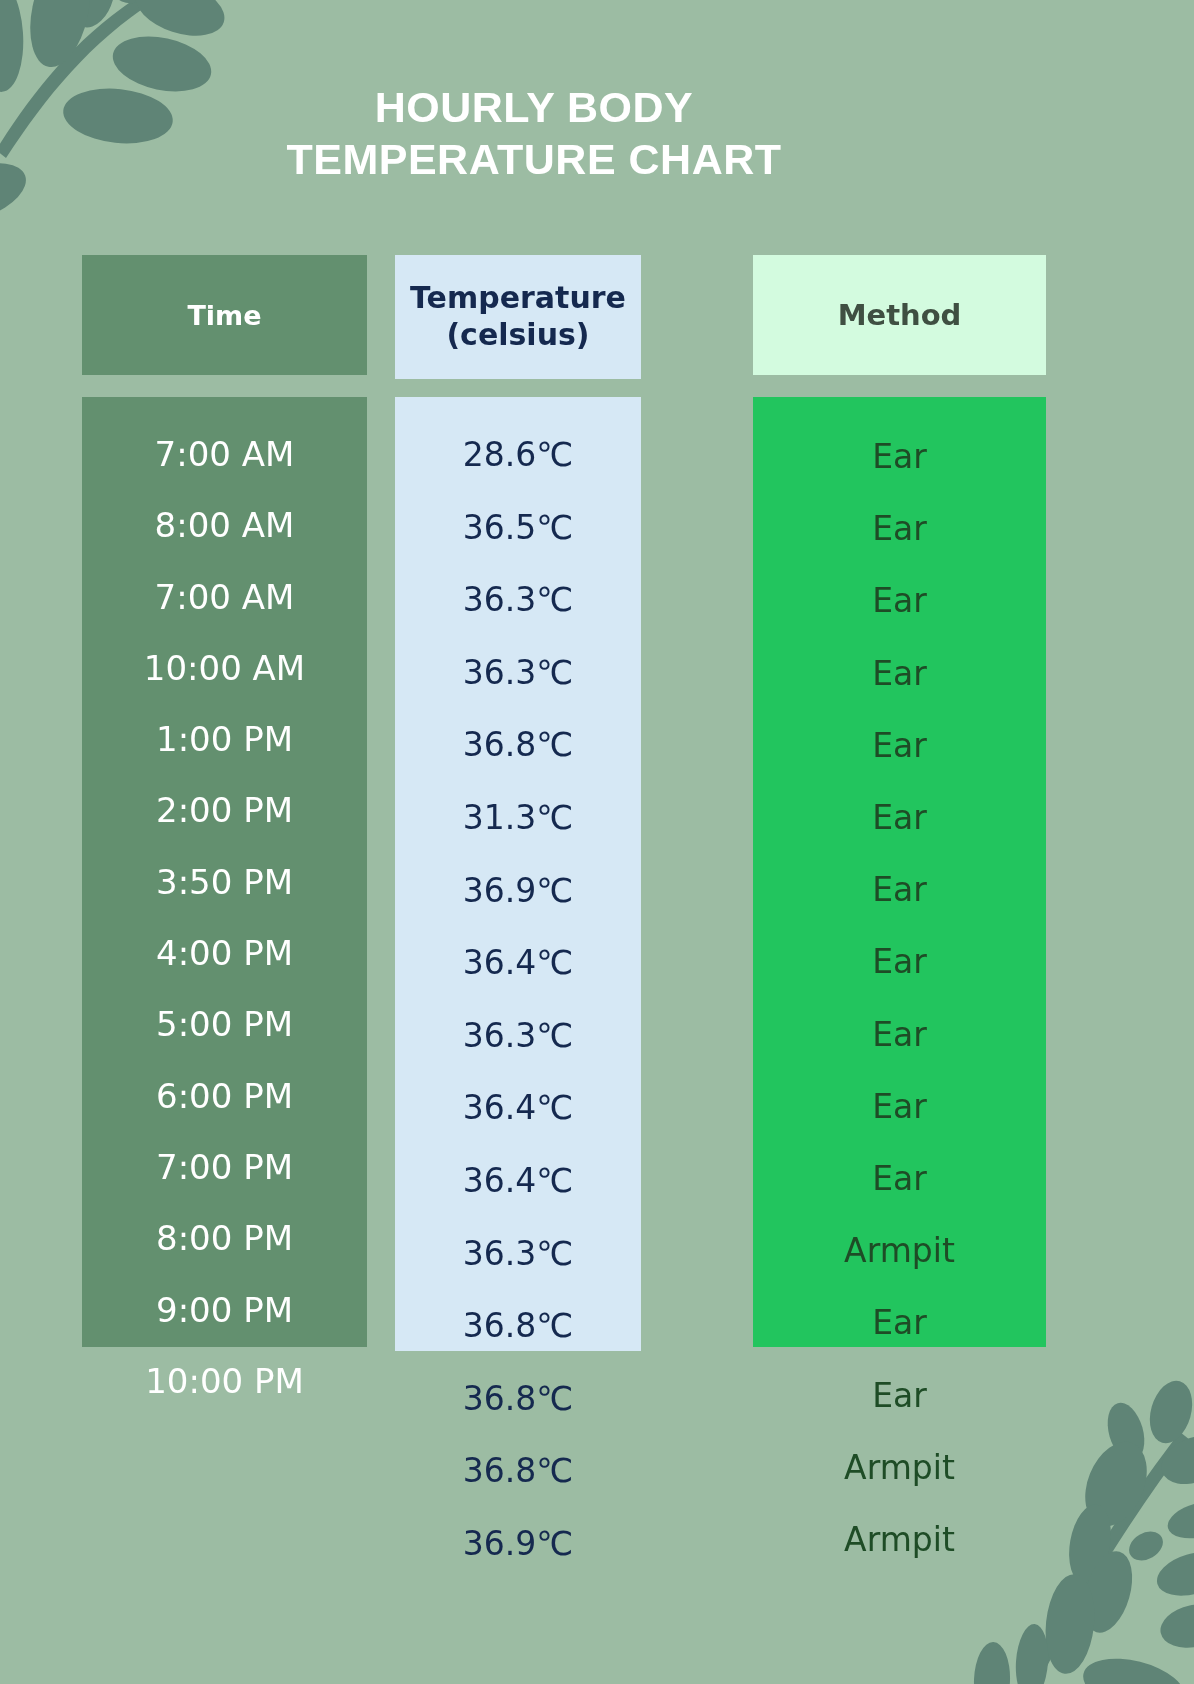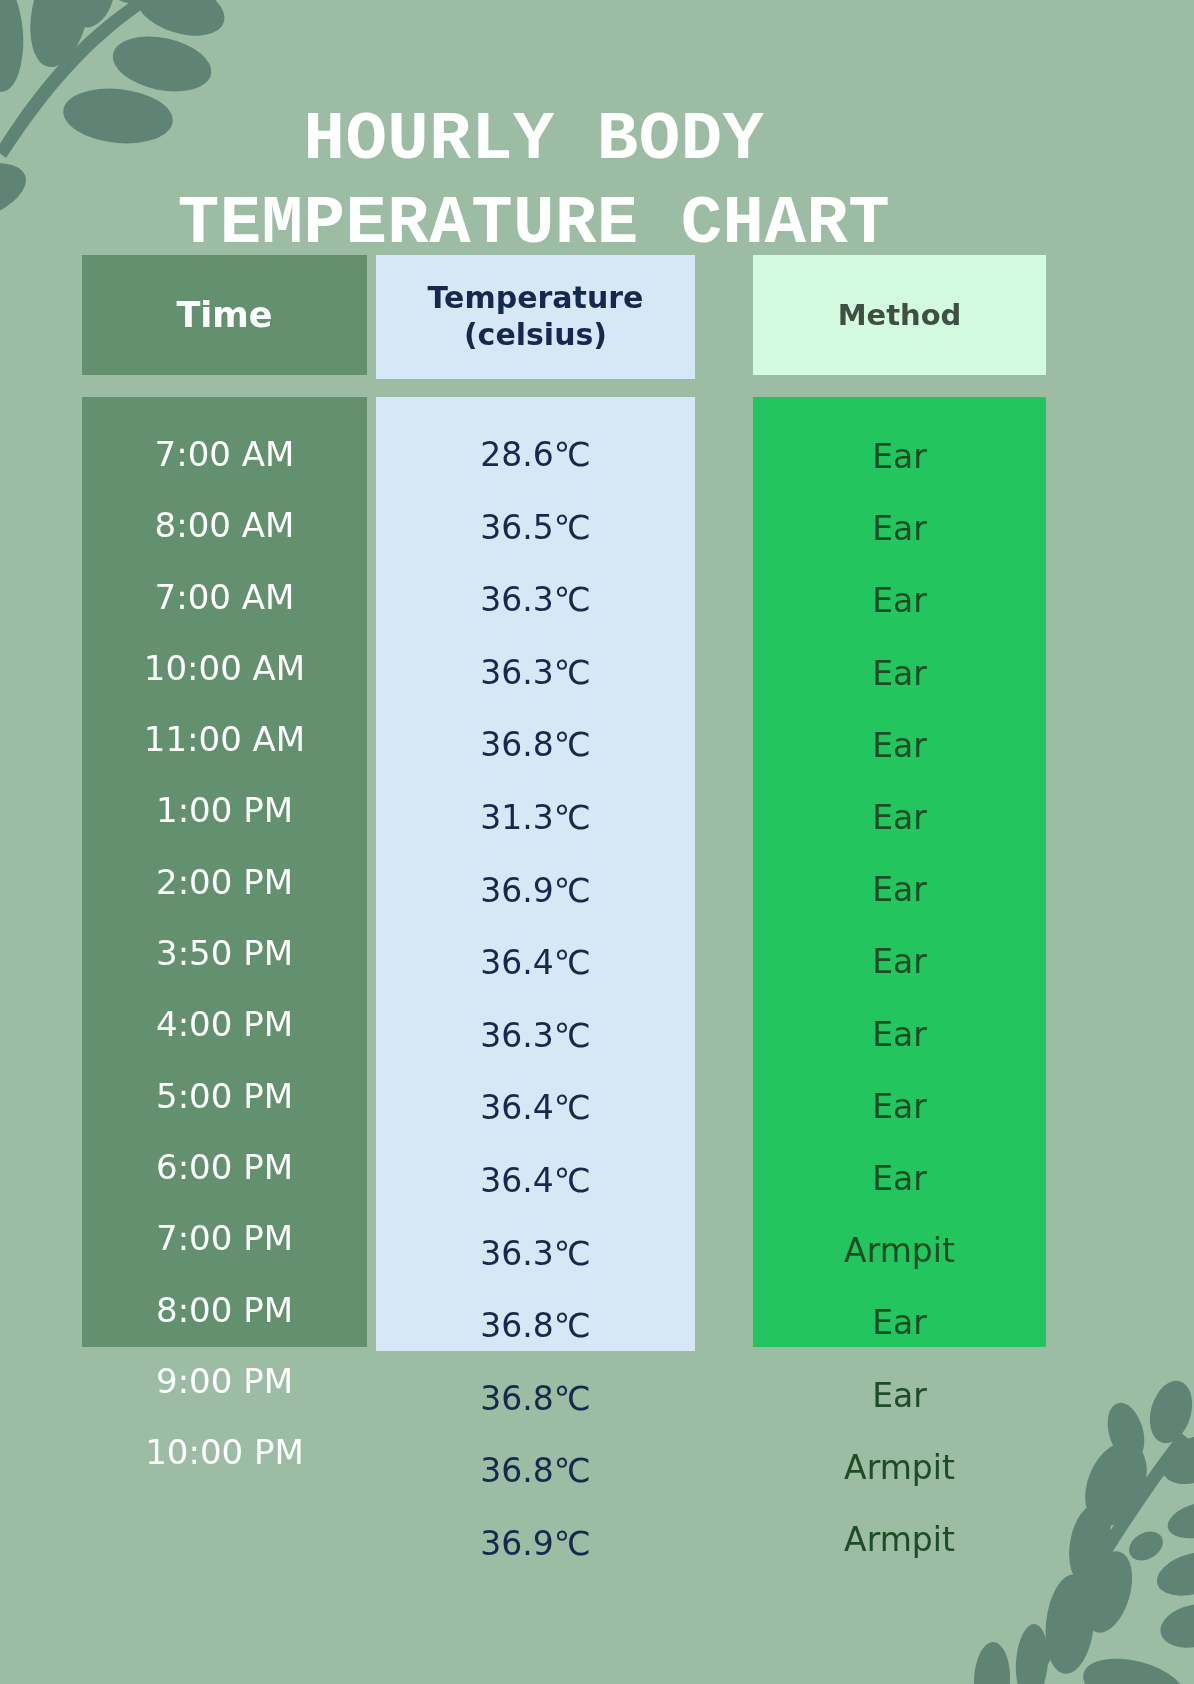--- a/index.html
+++ b/index.html
@@ -32,55 +32,55 @@
     height: 340px;
   }
 
   .page-title {
     position: absolute;
     top: 52px;
     left: 0;
     width: 1068px;
     text-align: center;
     color: #ffffff;
-    font-size: 69px;
+    font-size: 43px;
     font-weight: bold;
     line-height: 1.22;
     letter-spacing: 0.5px;
-    font-family: Liberation Mono, monospace;
+    font-family: Liberation Sans, sans-serif;
   }
   .page-title .tl {
     display: block;
   }
 
   .table-wrap {
     position: absolute;
     top: 255px;
     left: 82px;
     width: 1030px;
   }
 
   .col {
     position: absolute;
     top: 0;
   }
   .col-time   { left: 0px;   width: 285px; }
-  .col-temp   { left: 294px; width: 319px; }
+  .col-temp   { left: 313px; width: 246px; }
   .col-method { left: 638px; width: 293px; padding-left: 33px; }
 
   .col-head {
     box-sizing: border-box;
     display: flex;
     align-items: center;
     justify-content: center;
     text-align: center;
     font-weight: bold;
     padding: 6px 8px;
   }
-  .col-head.h-time   { height: 120px; background: #63906f; color: #ffffff; font-size: 35px; }
+  .col-head.h-time   { height: 120px; background: #63906f; color: #ffffff; font-size: 27px; }
   .col-head.h-temp   { height: 124px; background: #d6e8f5; color: #15294f; font-size: 30px; line-height: 1.22; }
   .col-head.h-method { height: 120px; background: #d3fbdf; color: #3f4f42; font-size: 29px; }
 
   .col-body {
     box-sizing: border-box;
     padding: 0;
     text-align: center;
   }
   .col-body.b-time {
     margin-top: 22px;
@@ -160,21 +160,20 @@
 
 <div class="table-wrap">
 
   <div class="col col-time">
     <div class="col-head h-time">Time</div>
     <div class="col-body b-time" id="body-time">
         <div class="cell">7:00 AM</div>
         <div class="cell">8:00 AM</div>
         <div class="cell">7:00 AM</div>
         <div class="cell">10:00 AM</div>
-        <div class="cell">11:00 AM</div>
         <div class="cell">1:00 PM</div>
         <div class="cell">2:00 PM</div>
         <div class="cell">3:50 PM</div>
         <div class="cell">4:00 PM</div>
         <div class="cell">5:00 PM</div>
         <div class="cell">6:00 PM</div>
         <div class="cell">7:00 PM</div>
         <div class="cell">8:00 PM</div>
         <div class="cell">9:00 PM</div>
         <div class="cell">10:00 PM</div>

